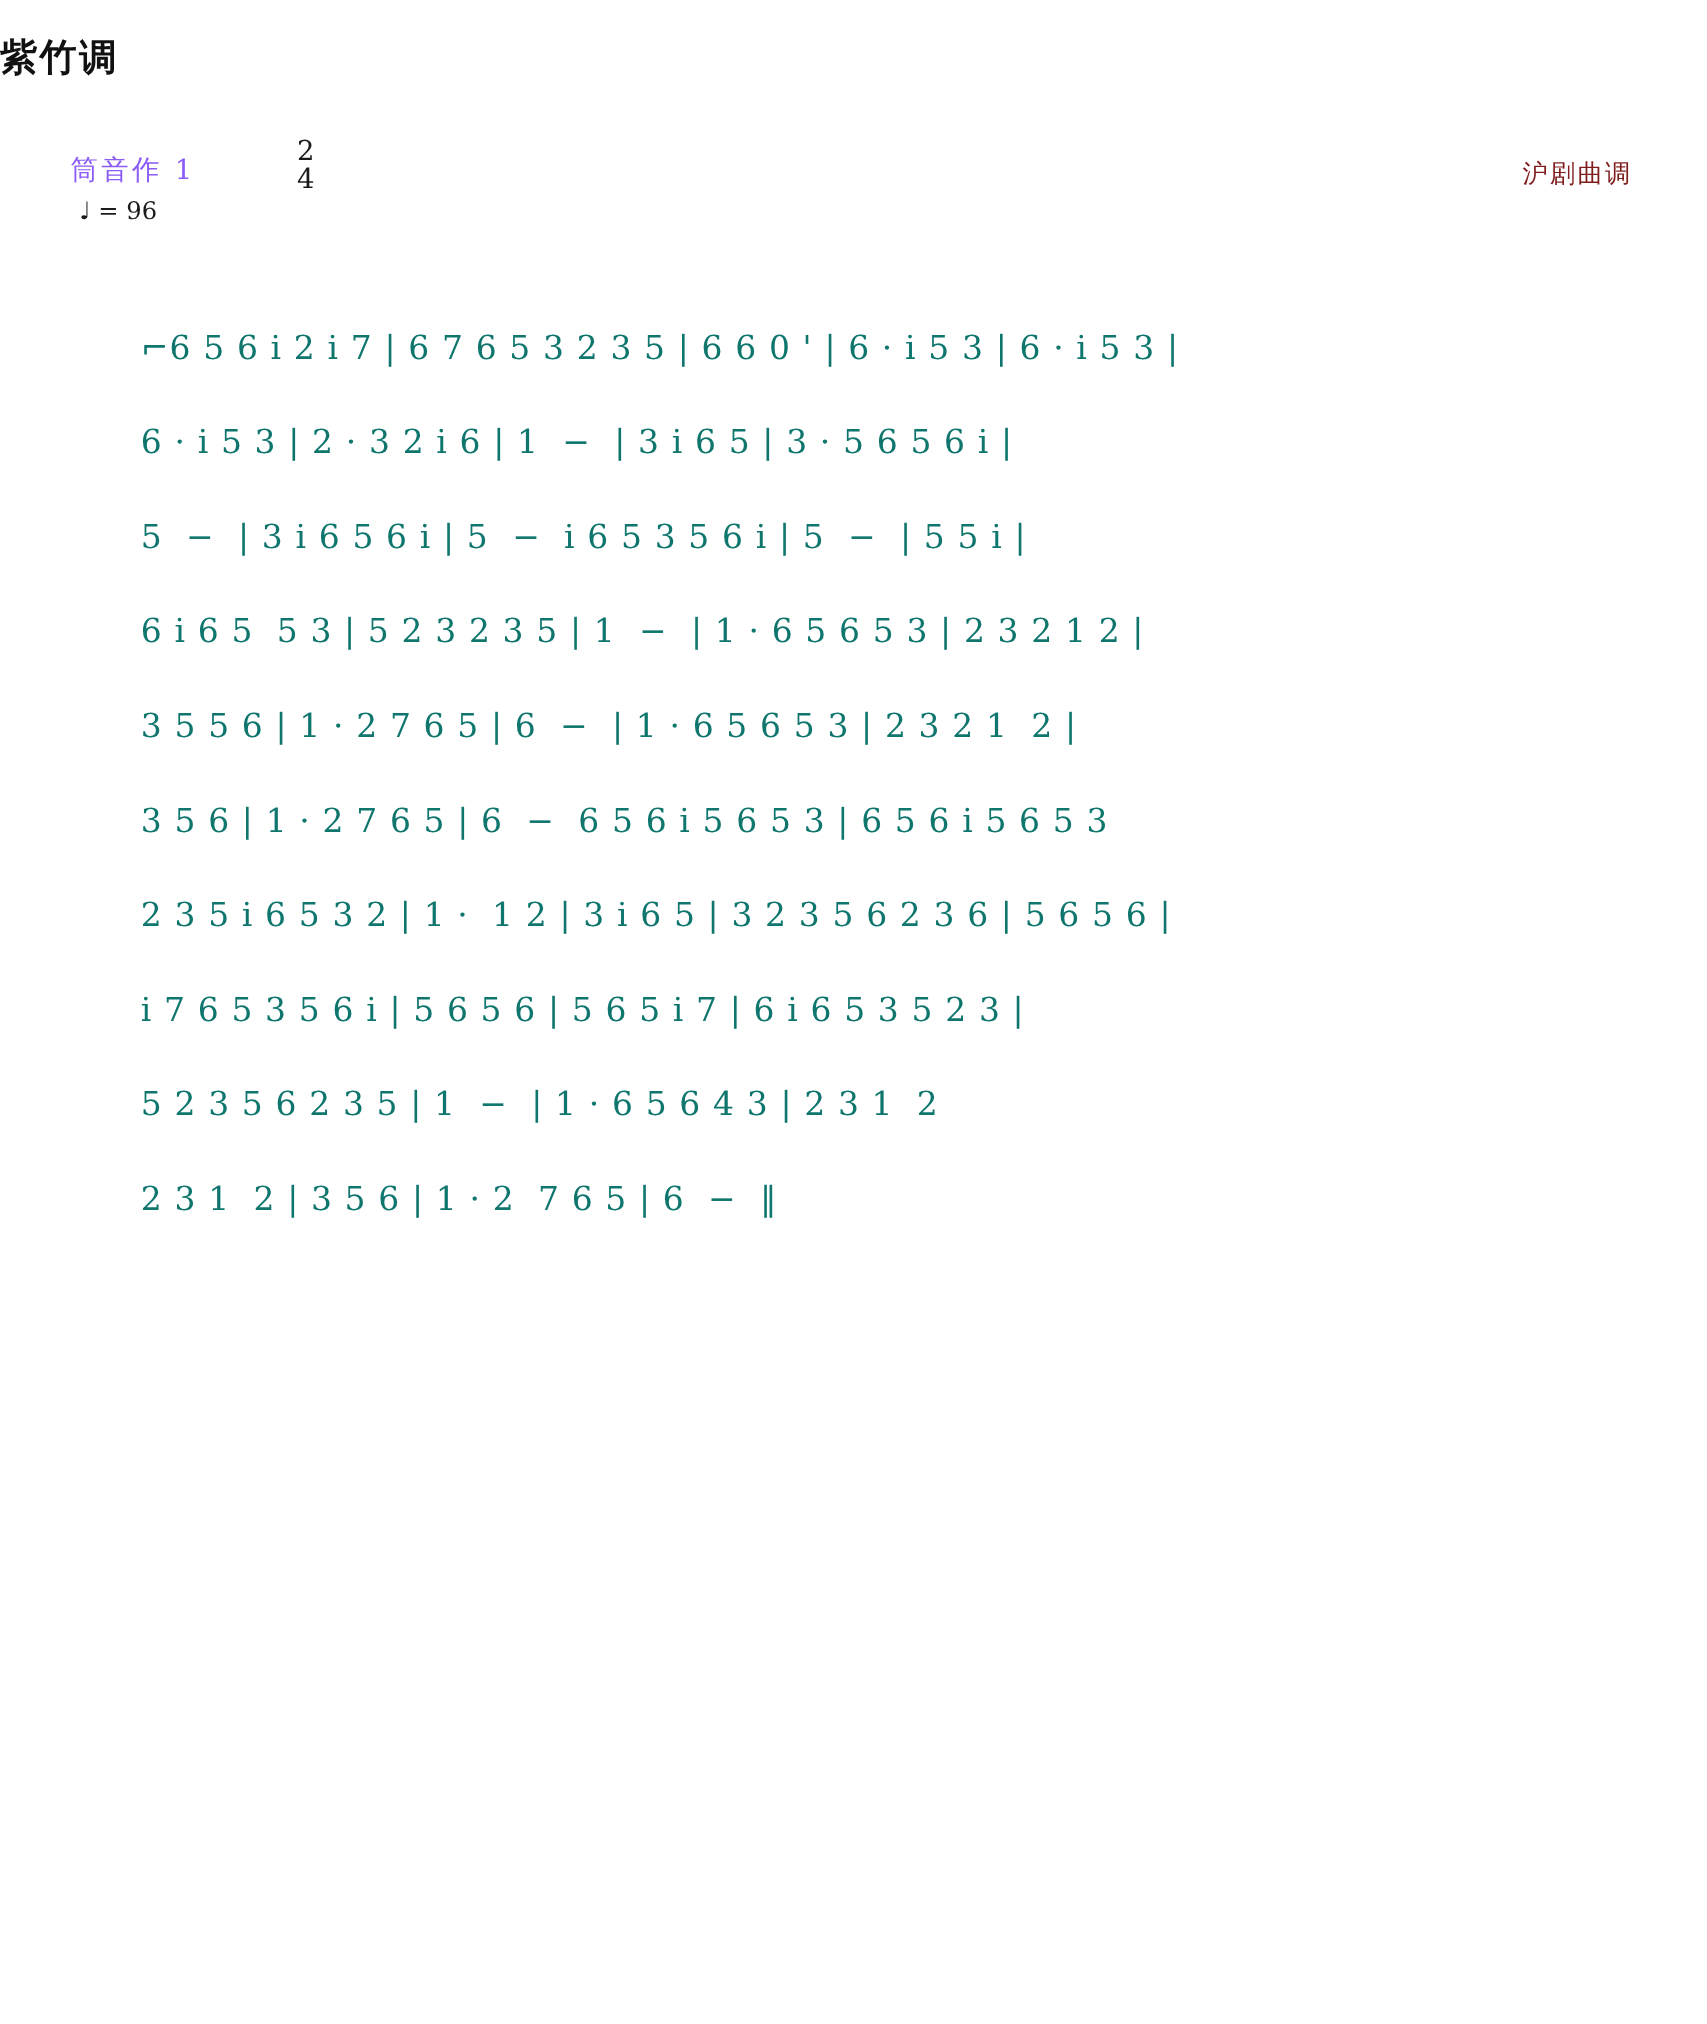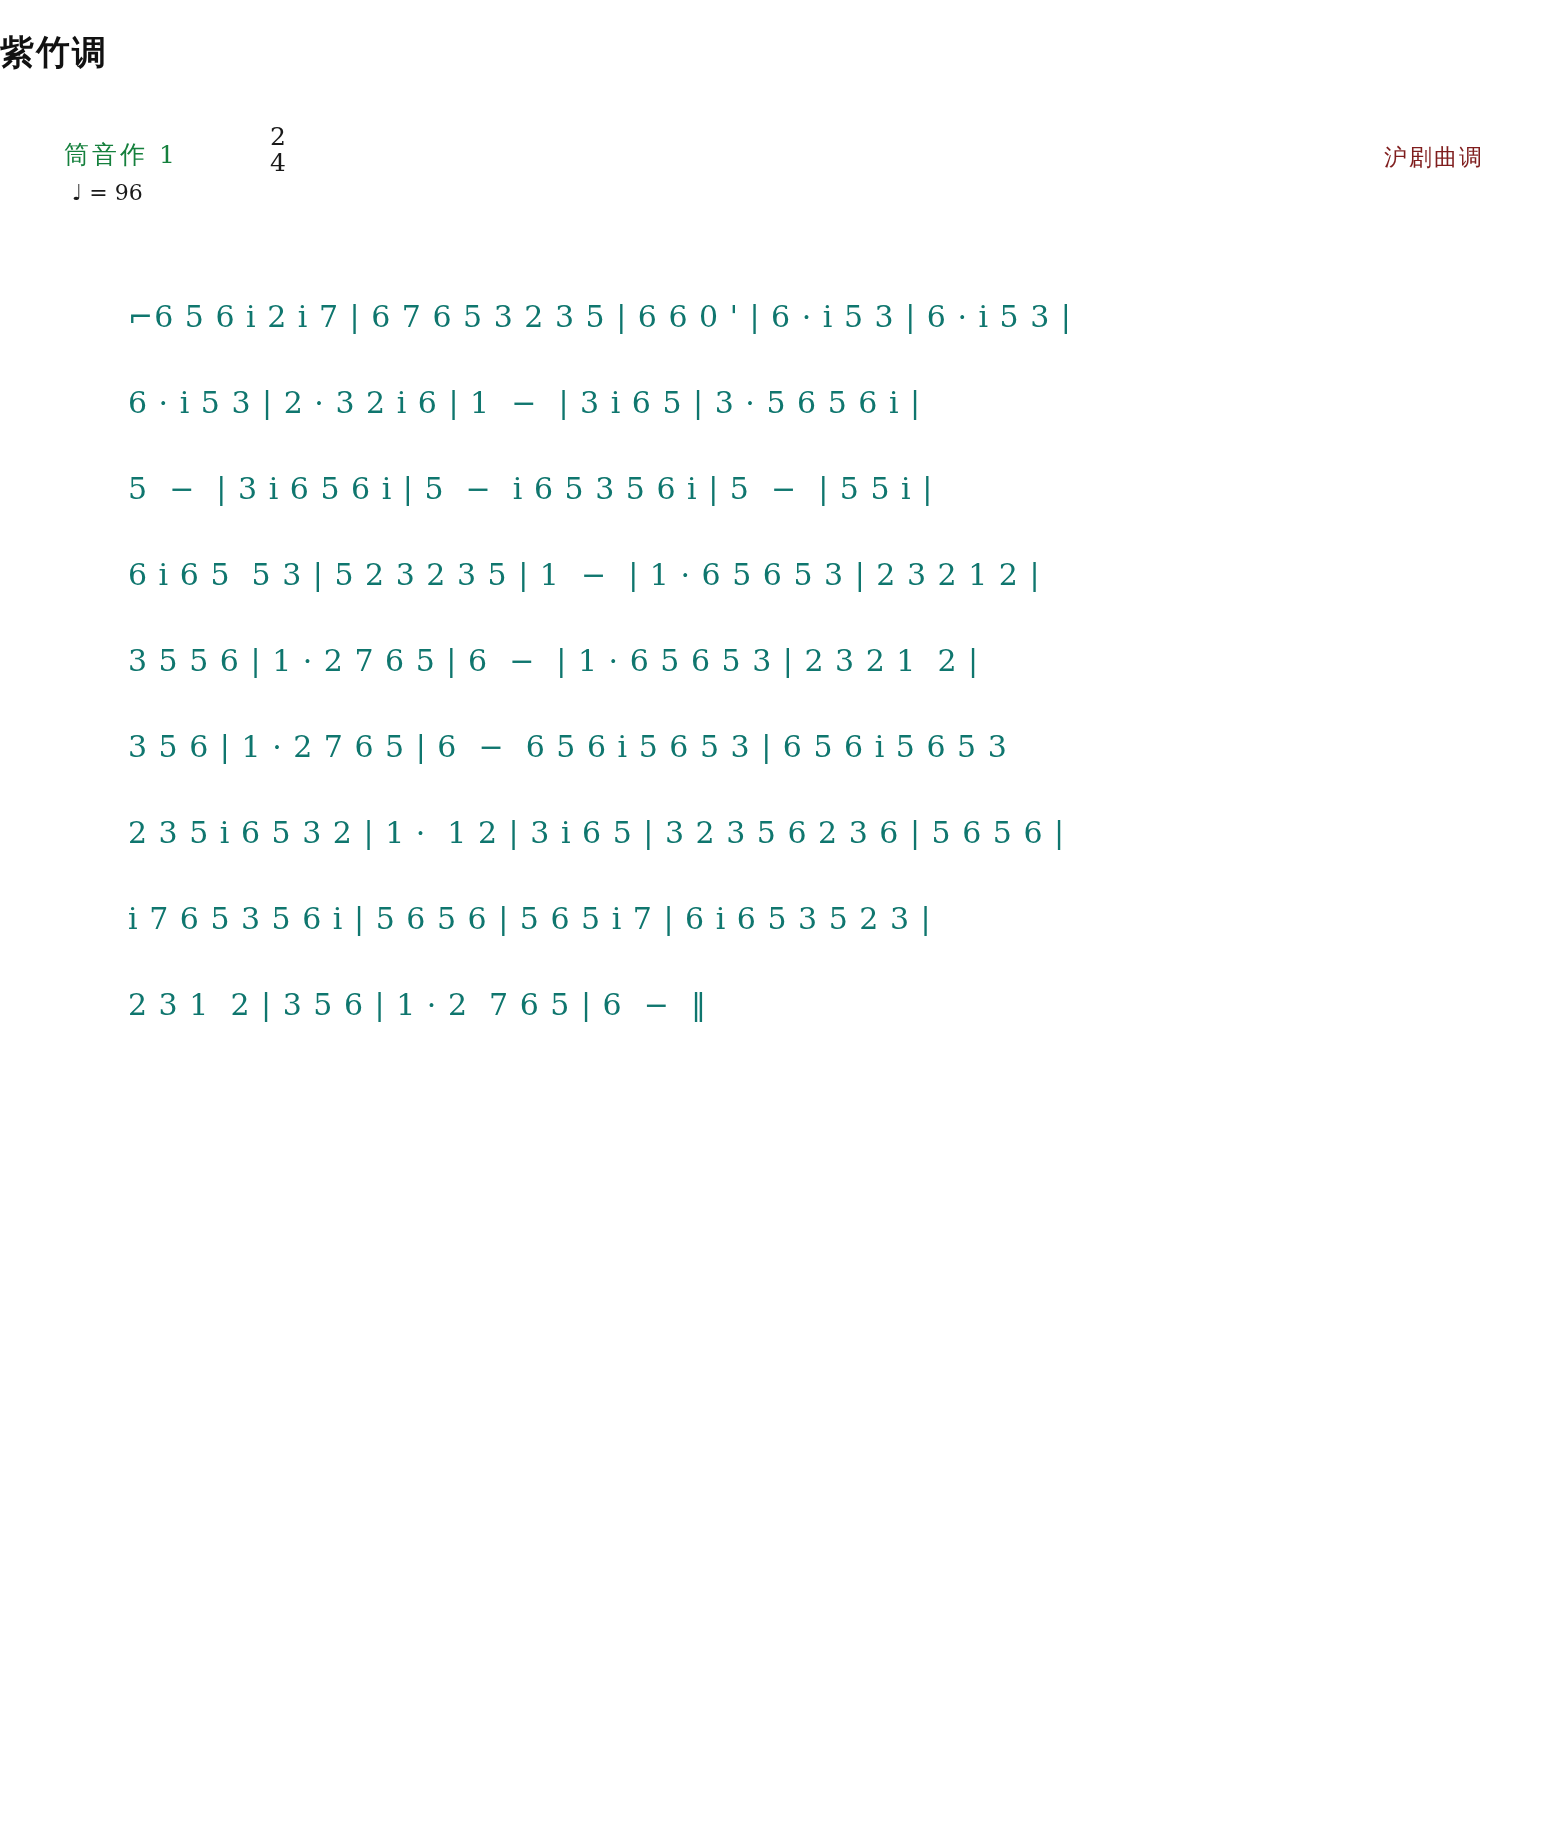--- a/index.html
+++ b/index.html
@@ -36,21 +36,21 @@
     height: 60px;
     margin-top: 52px;
   }
   .key-sig {
     position: absolute;
     left: 64px;
     top: 10px;
     font-size: 25px;
     font-family: "DejaVu Serif", serif;
     letter-spacing: 3px;
-    color: #15803d;
+    color: #8b5cf6;
   }
   .time-sig {
     position: absolute;
     left: 270px;
     top: -4px;
     font-size: 25px;
     text-align: center;
     line-height: 1.05;
     font-family: "DejaVu Serif", serif;
   }
@@ -116,17 +116,18 @@
 
   <div class="music">
     <div class="stave-line"><span class="txt">⌐6 5 6 i 2 i 7 | 6 7 6 5 3 2 3 5 | 6 6 0 ' | 6 · i 5 3 | 6 · i 5 3 |</span></div>
     <div class="stave-line"><span class="txt">6 · i 5 3 | 2 · 3 2 i 6 | 1  −  | 3 i 6 5 | 3 · 5 6 5 6 i |</span></div>
     <div class="stave-line"><span class="txt">5  −  | 3 i 6 5 6 i | 5  −  i 6 5 3 5 6 i | 5  −  | 5 5 i |</span></div>
     <div class="stave-line"><span class="txt">6 i 6 5  5 3 | 5 2 3 2 3 5 | 1  −  | 1 · 6 5 6 5 3 | 2 3 2 1 2 |</span></div>
     <div class="stave-line"><span class="txt">3 5 5 6 | 1 · 2 7 6 5 | 6  −  | 1 · 6 5 6 5 3 | 2 3 2 1  2 |</span></div>
     <div class="stave-line"><span class="txt">3 5 6 | 1 · 2 7 6 5 | 6  −  6 5 6 i 5 6 5 3 | 6 5 6 i 5 6 5 3</span></div>
     <div class="stave-line"><span class="txt">2 3 5 i 6 5 3 2 | 1 ·  1 2 | 3 i 6 5 | 3 2 3 5 6 2 3 6 | 5 6 5 6 |</span></div>
     <div class="stave-line"><span class="txt">i 7 6 5 3 5 6 i | 5 6 5 6 | 5 6 5 i 7 | 6 i 6 5 3 5 2 3 |</span></div>
+    <div class="stave-line"><span class="txt">5 2 3 5 6 2 3 5 | 1  −  | 1 · 6 5 6 4 3 | 2 3 1  2</span></div>
     <div class="stave-line"><span class="txt">2 3 1  2 | 3 5 6 | 1 · 2  7 6 5 | 6  −  ‖</span></div>
   </div>
 
   <div class="footer-spacer"></div>
 </div>
 
 </body></html>

